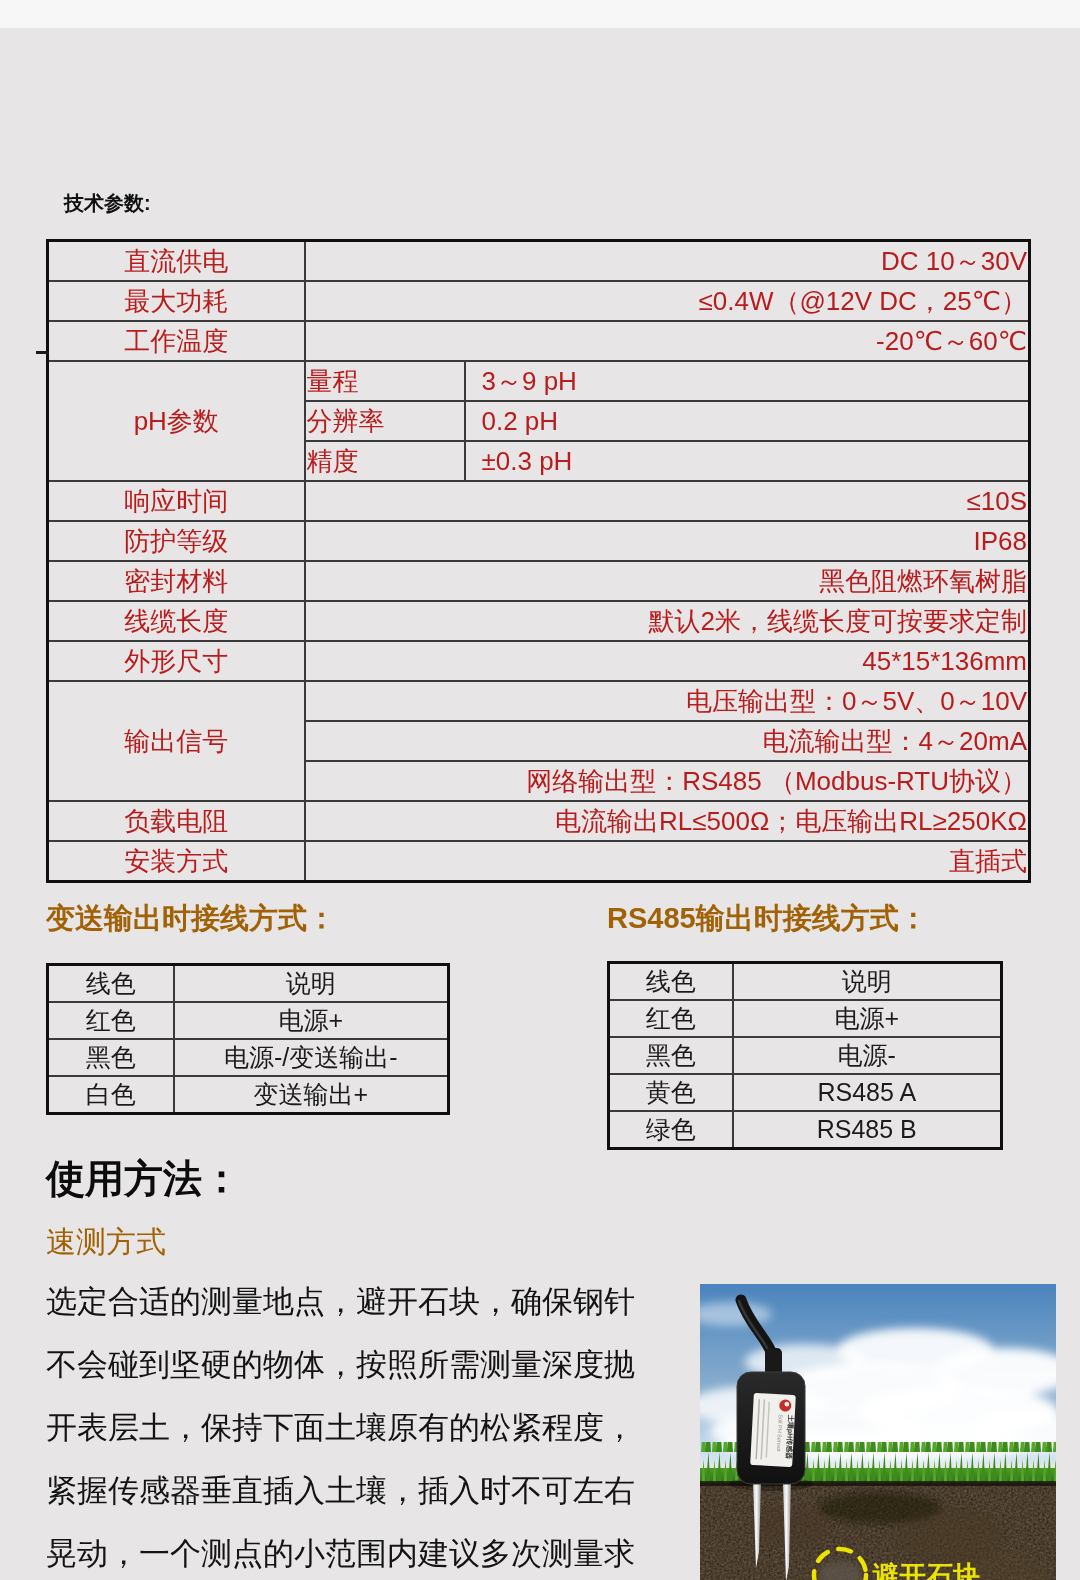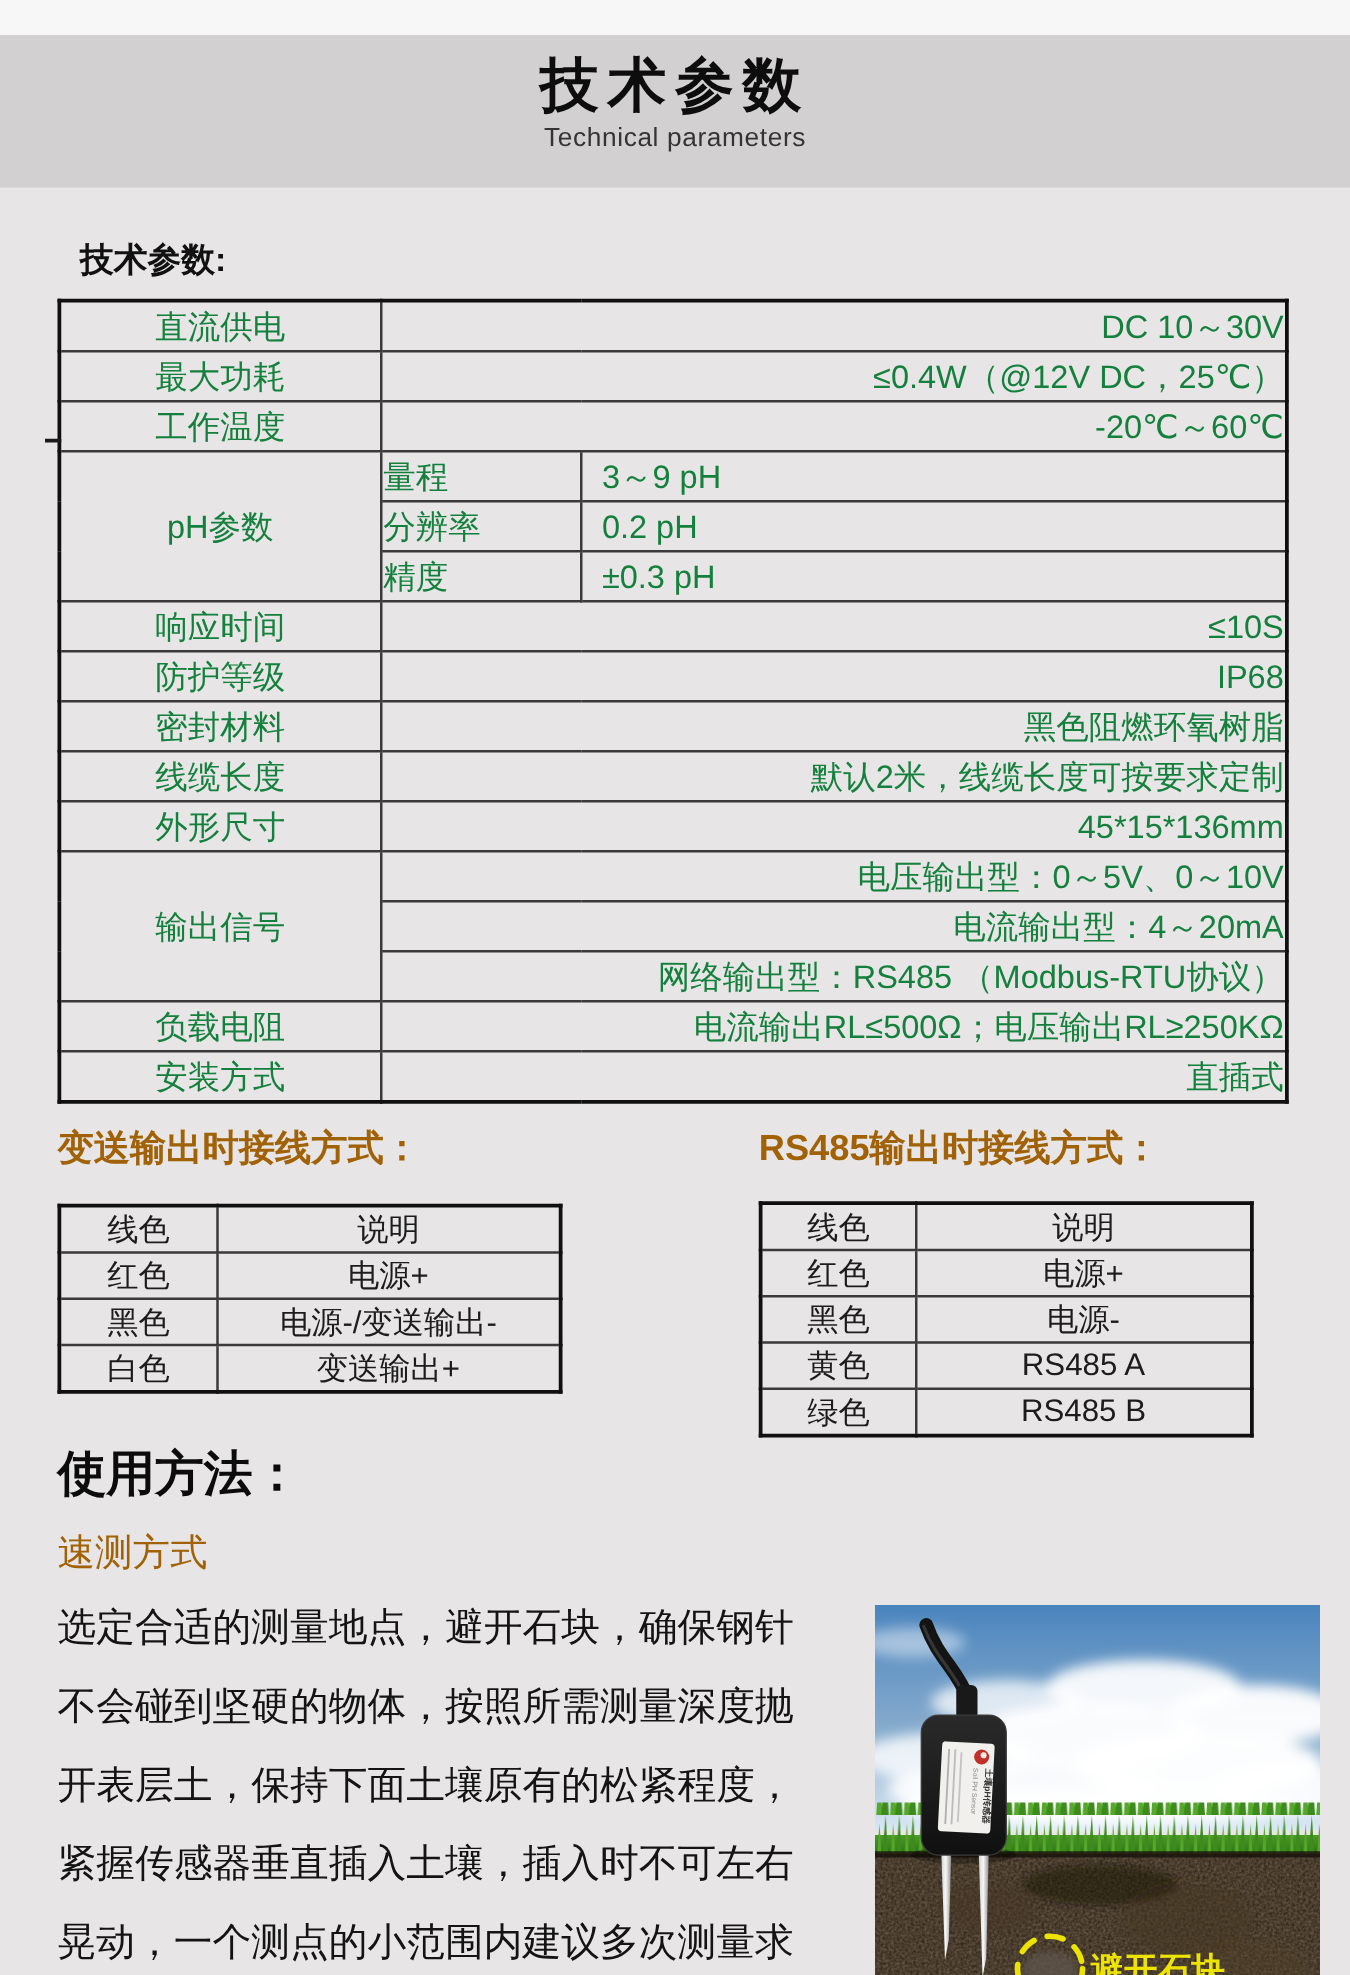--- a/index.html
+++ b/index.html
@@ -27,33 +27,33 @@
   .header-title{
     margin-top:10px;
     font-size:47px;font-weight:900;letter-spacing:7px;
     color:#0d0d0d;line-height:60px;
   }
   .header-subtitle{
     font-size:21px;color:#343434;letter-spacing:0.5px;line-height:26px;
   }
   .section-label{
     position:absolute;left:64px;top:190px;
-    font-size:27px;font-weight:700;color:#111;
+    font-size:20px;font-weight:700;color:#111;
   }
   
   table{border-collapse:collapse;table-layout:fixed;}
   .spec-table{
     position:absolute;left:46px;top:239px;width:985px;
     border:3px solid #101010;
     background:transparent;
   }
   .spec-table td{
     border:2px solid #3a3a3a;
     height:36px;
-    font-size:26px;color:#15803d;
+    font-size:26px;color:#b91c1c;
     overflow:hidden;white-space:nowrap;
   }
   .spec-table td.lbl{text-align:center;}
   .spec-table td.val{text-align:right;padding-left:58px;}
   .spec-table td.sub{text-align:left;}
   .spec-table td.subval{text-align:left;padding-left:16px;}
   .edge-artifact{
     position:absolute;left:36px;top:351px;width:13px;height:3px;background:#1a1a1a;
   }
   
@@ -99,24 +99,20 @@
   }
   .photo svg{display:block;}
 </style>
 </head>
 <body>
 
 <div class="page">
 
   <div class="top-strip"></div>
 
-  <div class="header-band">
-    <div class="header-title">技术参数</div>
-    <div class="header-subtitle">Technical parameters</div>
-  </div>
 
   <div class="section-label">技术参数:</div>
 
   <table class="spec-table">
     <colgroup>
         <col style="width:257px">
         <col style="width:160px">
         <col>
       </colgroup>
     <tbody>

